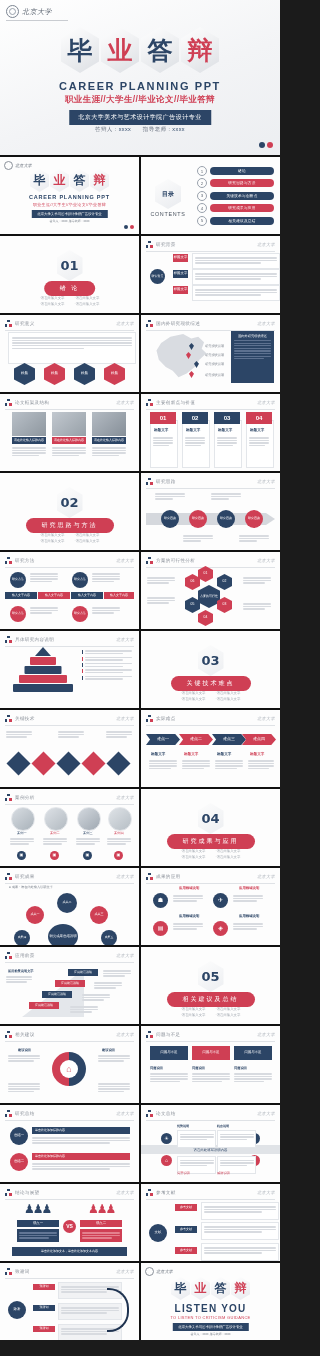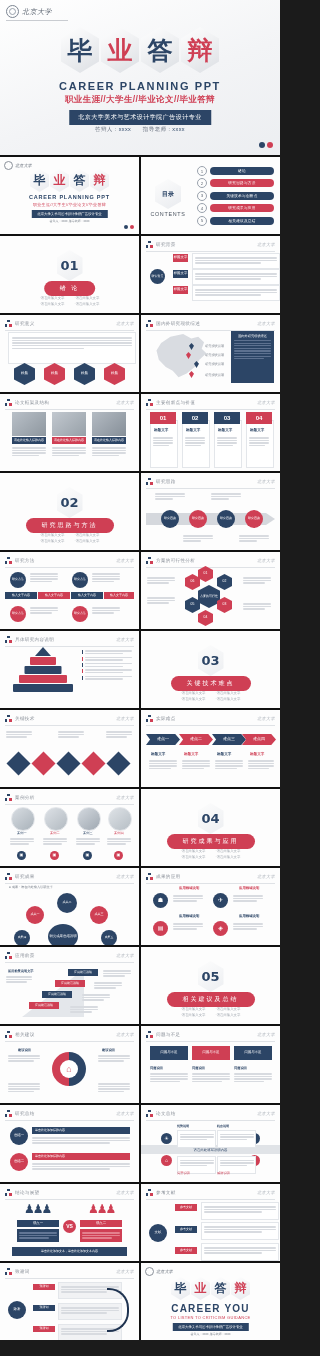--- a/index.html
+++ b/index.html
@@ -1077,20 +1077,20 @@
         <div class="ty-hex">
             <span class="c-red">业</span>
           </div>
         <div class="ty-hex">
             <span class="c-navy">答</span>
           </div>
         <div class="ty-hex">
             <span class="c-red">辩</span>
           </div>
       </div>
-      <div class="ty-en">CAREER YOU</div>
+      <div class="ty-en">LISTEN YOU</div>
       <div class="ty-cn">TO LISTEN TO CRITICISM GUIDANCE</div>
       <div class="ty-band">北京大学美术与艺术设计学院广告设计专业</div>
       <div class="ty-meta">答辩人：xxxx    指导老师：xxxx</div>
     </div>
 
   </div>
 </div>
 
 </body></html>

